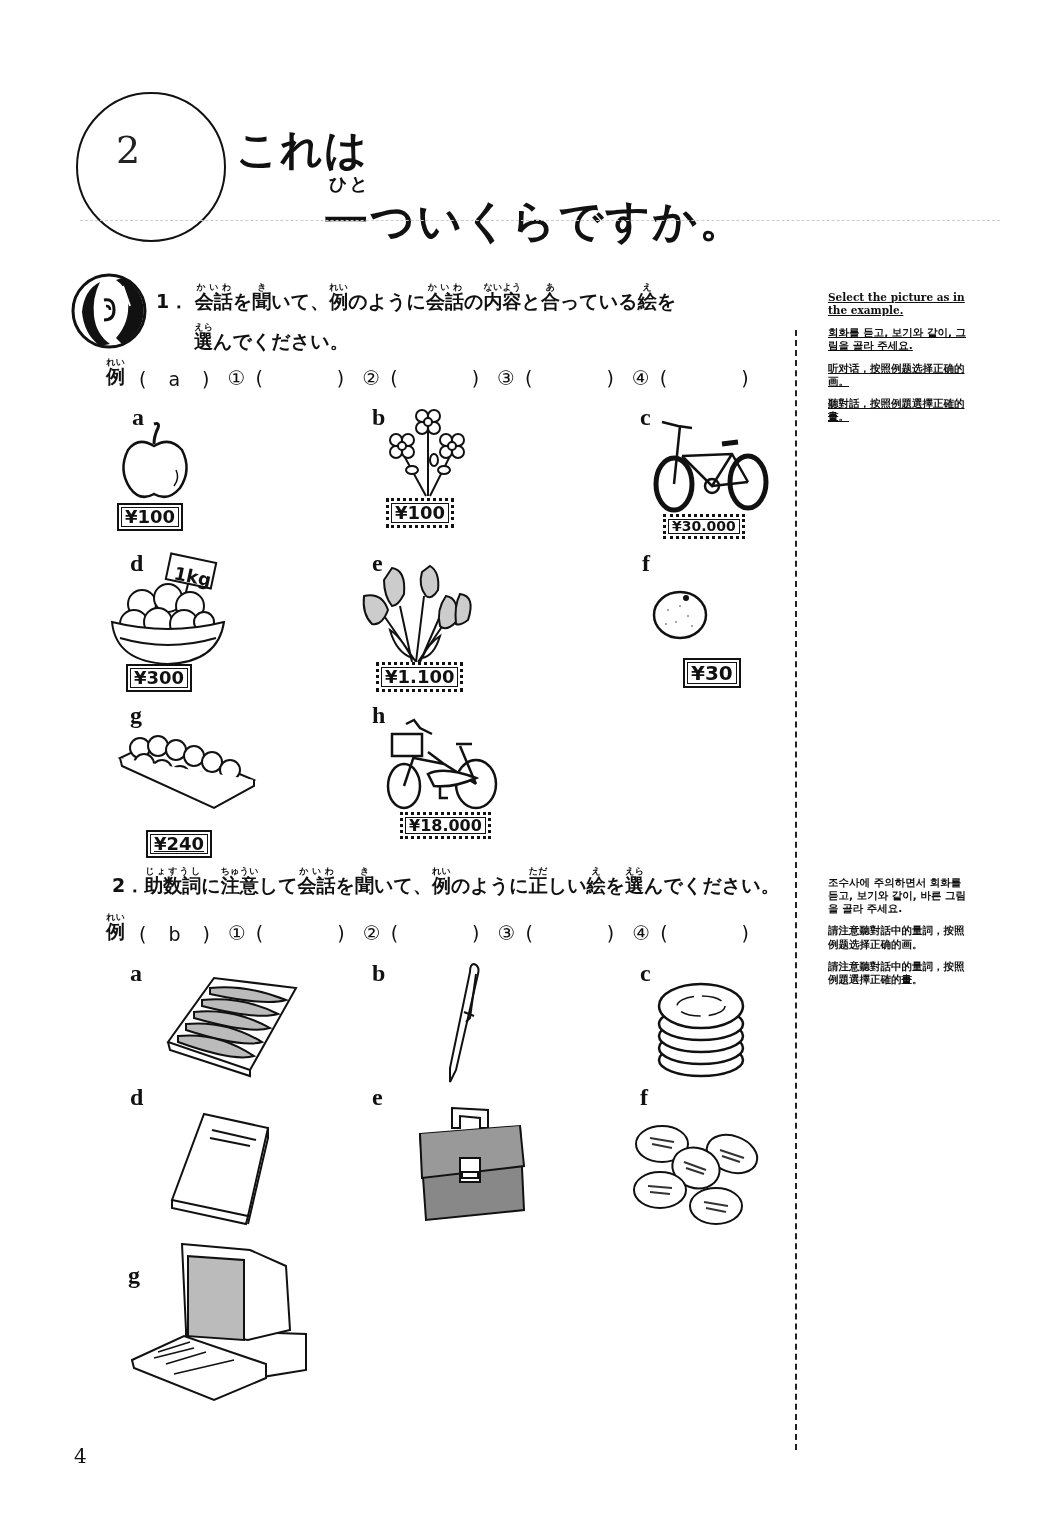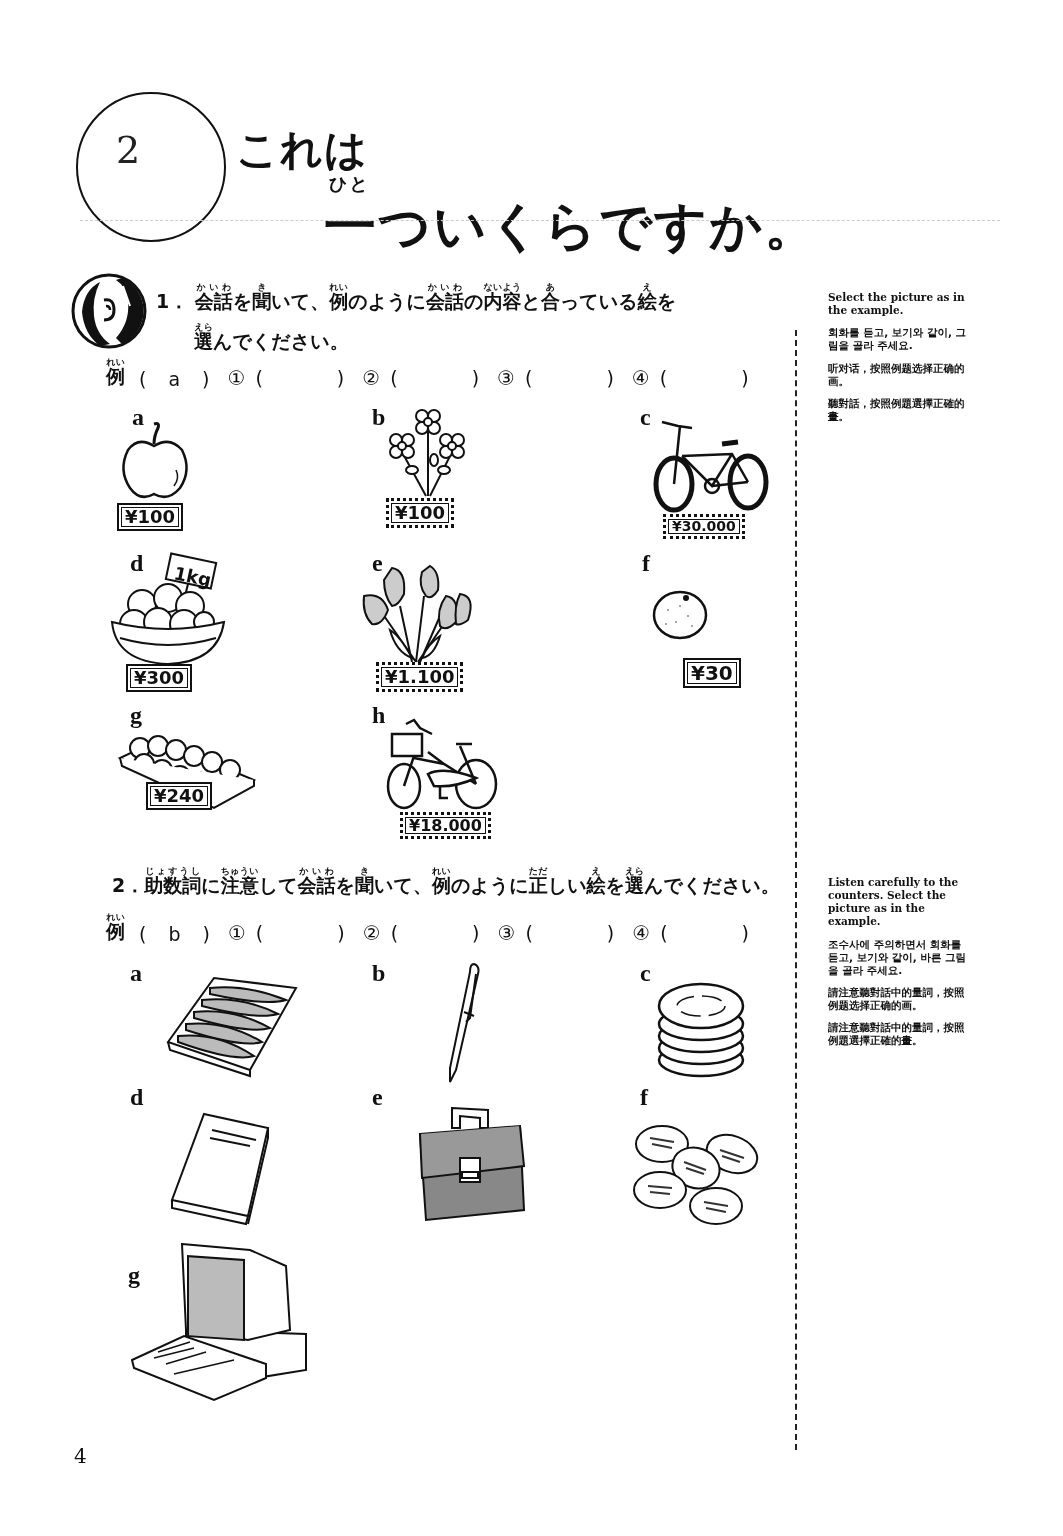--- a/index.html
+++ b/index.html
@@ -3,21 +3,21 @@
 <meta charset="utf-8">
 <style>
   html,body{margin:0;padding:0;background:#fff;}
   body{width:1063px;height:1536px;position:relative;overflow:hidden;
        font-family:"DejaVu Sans",sans-serif;color:#111;}
   .abs{position:absolute;}
   
   .lesson-circle{left:76px;top:92px;width:146px;height:146px;border:2px solid #111;border-radius:50%;}
   .lesson-num{left:116px;top:128px;font-family:"DejaVu Serif",serif;font-size:38px;font-weight:300;color:#222;}
   .title-line1{left:236px;top:122px;font-size:42px;font-weight:900;letter-spacing:1px;}
-  .title-line2{left:324px;top:192px;font-size:52px;font-weight:900;letter-spacing:2px;}
+  .title-line2{left:324px;top:192px;font-size:44px;font-weight:900;letter-spacing:2px;}
   .title-ruby{left:329px;top:172px;font-size:18px;font-weight:bold;letter-spacing:2px;}
   .header-rule{left:80px;top:220px;width:920px;border-top:1px dashed #ccc;}
   
   .listen-icon{left:70px;top:272px;width:78px;height:78px;}
   
   .instr{font-size:19px;font-weight:bold;line-height:1;}
   ruby rt{font-size:9px;font-weight:bold;}
   .q1-line1{left:156px;top:282px;}
   .q1-line2{left:194px;top:322px;}
   .answer-row{font-size:19px;font-weight:bold;display:flex;align-items:flex-end;}
@@ -96,21 +96,21 @@
       <span class="paren">)</span>
   </span>
   <span class="slot" style="margin-left:18px;">
     <span class="circled">④</span>
       <span class="paren" style="margin-left:10px;">(</span>
       <span style="display:inline-block;width:74px;"></span>
       <span class="paren">)</span>
   </span>
 </div>
 
-<div class="abs side-note" style="top:291px;">
+<div class="abs side-note" style="top:291px;text-decoration:underline;">
   <p class="en">Select the picture as in the example.</p>
   <p>회화를 듣고, 보기와 같이, 그림을 골라 주세요.</p>
   <p>听对话，按照例题选择正确的画。</p>
   <p>聽對話，按照例題選擇正確的畫。</p>
 </div>
 <div class="abs dash-line"></div>
 
 <div class="abs item-label" style="left:132px;top:404px;">a</div>
 <svg style="left:118px;top:422px;" width="80" height="78">
   <path d="M36 2 Q42 0 40 6 Q36 14 36 22" fill="none" stroke="#111" stroke-width="3"></path>
@@ -219,21 +219,21 @@
       <circle cx="76" cy="20" r="10"></circle>
       <circle cx="94" cy="26" r="10"></circle>
       <circle cx="112" cy="34" r="10"></circle>
     <circle cx="26" cy="28" r="10"></circle>
       <circle cx="44" cy="34" r="10"></circle>
       <circle cx="62" cy="40" r="10"></circle>
       <circle cx="80" cy="46" r="10"></circle>
     <path d="M2 22 L4 30 L96 72 L136 50 L136 44"></path>
   </g>
 </svg>
-<div class="abs price-tag" style="left:146px;top:782px;">¥240</div>
+<div class="abs price-tag" style="left:146px;top:830px;text-decoration:underline;">¥240</div>
 
 <div class="abs item-label" style="left:372px;top:702px;">h</div>
 <svg style="left:384px;top:714px;" width="118" height="100">
   <g fill="none" stroke="#111" stroke-width="2.5">
     <ellipse cx="20" cy="72" rx="16" ry="22"></ellipse>
     <ellipse cx="92" cy="70" rx="20" ry="24"></ellipse>
     <path d="M22 10 L30 6 L36 14 L48 20"></path>
     <rect x="8" y="20" width="30" height="22" fill="#fff"></rect>
     <path d="M30 42 L20 72 M30 44 L60 50 L92 70 M44 38 L60 50 M72 30 L88 30 M76 32 L92 70"></path>
     <path d="M44 60 Q60 52 92 64 Q70 74 50 72 Z" fill="#fff"></path>
@@ -273,21 +273,20 @@
   </span>
   <span class="slot" style="margin-left:18px;">
     <span class="circled">④</span>
       <span class="paren" style="margin-left:10px;">(</span>
       <span style="display:inline-block;width:74px;"></span>
       <span class="paren">)</span>
   </span>
 </div>
 
 <div class="abs side-note" style="top:876px;">
-  <p class="en">Listen carefully to the counters. Select the picture as in the example.</p>
   <p>조수사에 주의하면서 회화를 듣고, 보기와 같이, 바른 그림을 골라 주세요.</p>
   <p>請注意聽對話中的量詞，按照例题选择正确的画。</p>
   <p>請注意聽對話中的量詞，按照例題選擇正確的畫。</p>
 </div>
 
 <div class="abs item-label" style="left:130px;top:960px;">a</div>
 <svg style="left:166px;top:976px;" width="134" height="96">
   <g stroke="#111" stroke-width="2">
     <path d="M2 66 L48 2 L130 12 L84 94 Z" fill="#fff"></path>
     <path d="M2 66 L4 74 L84 100 L84 94" fill="none"></path>

